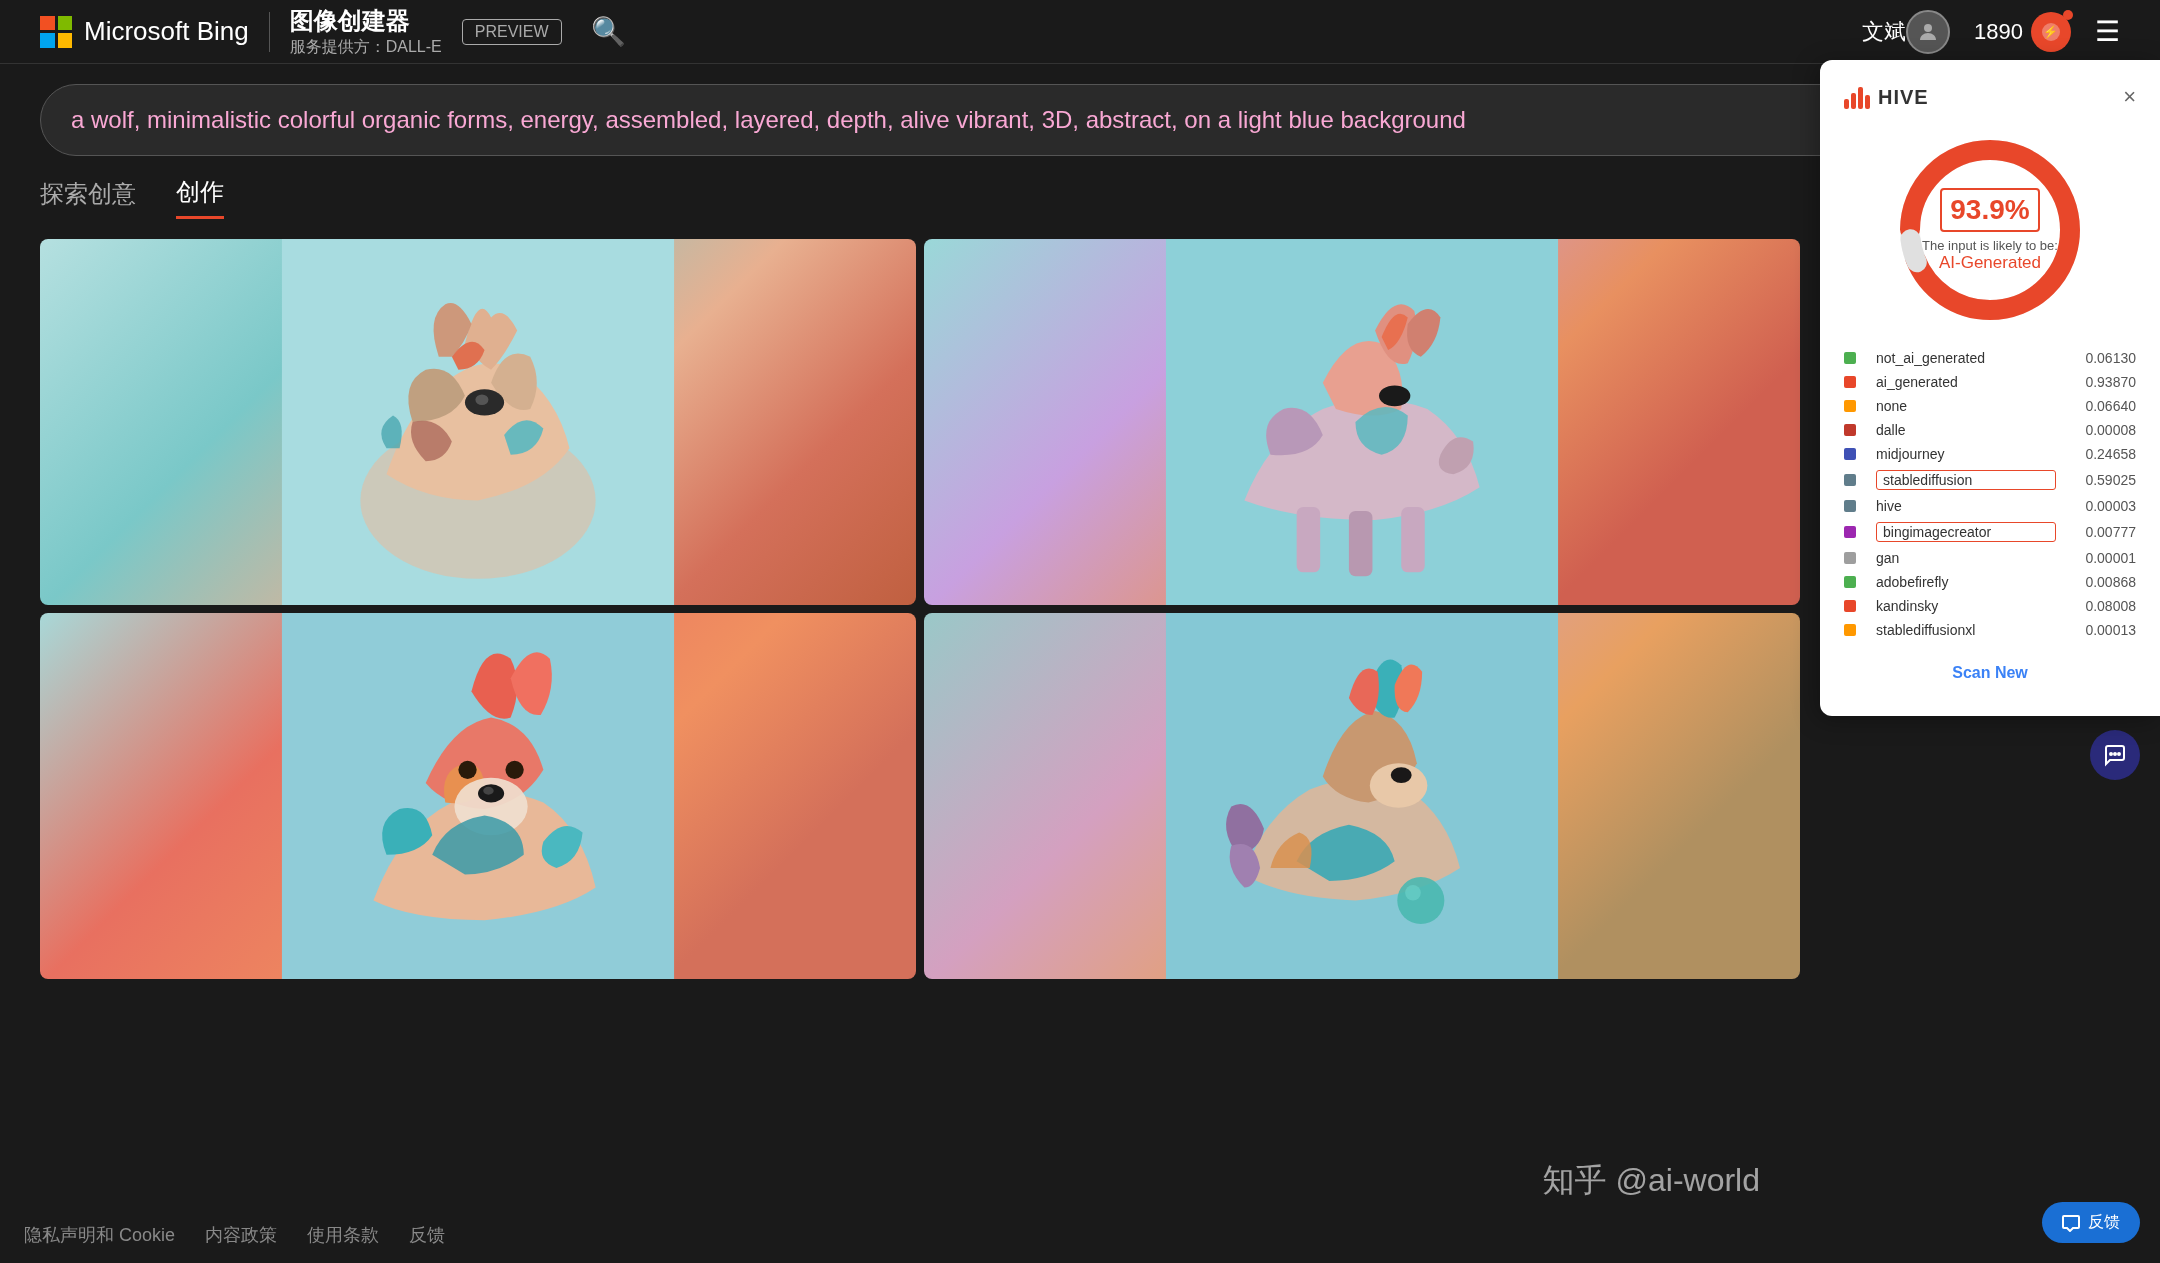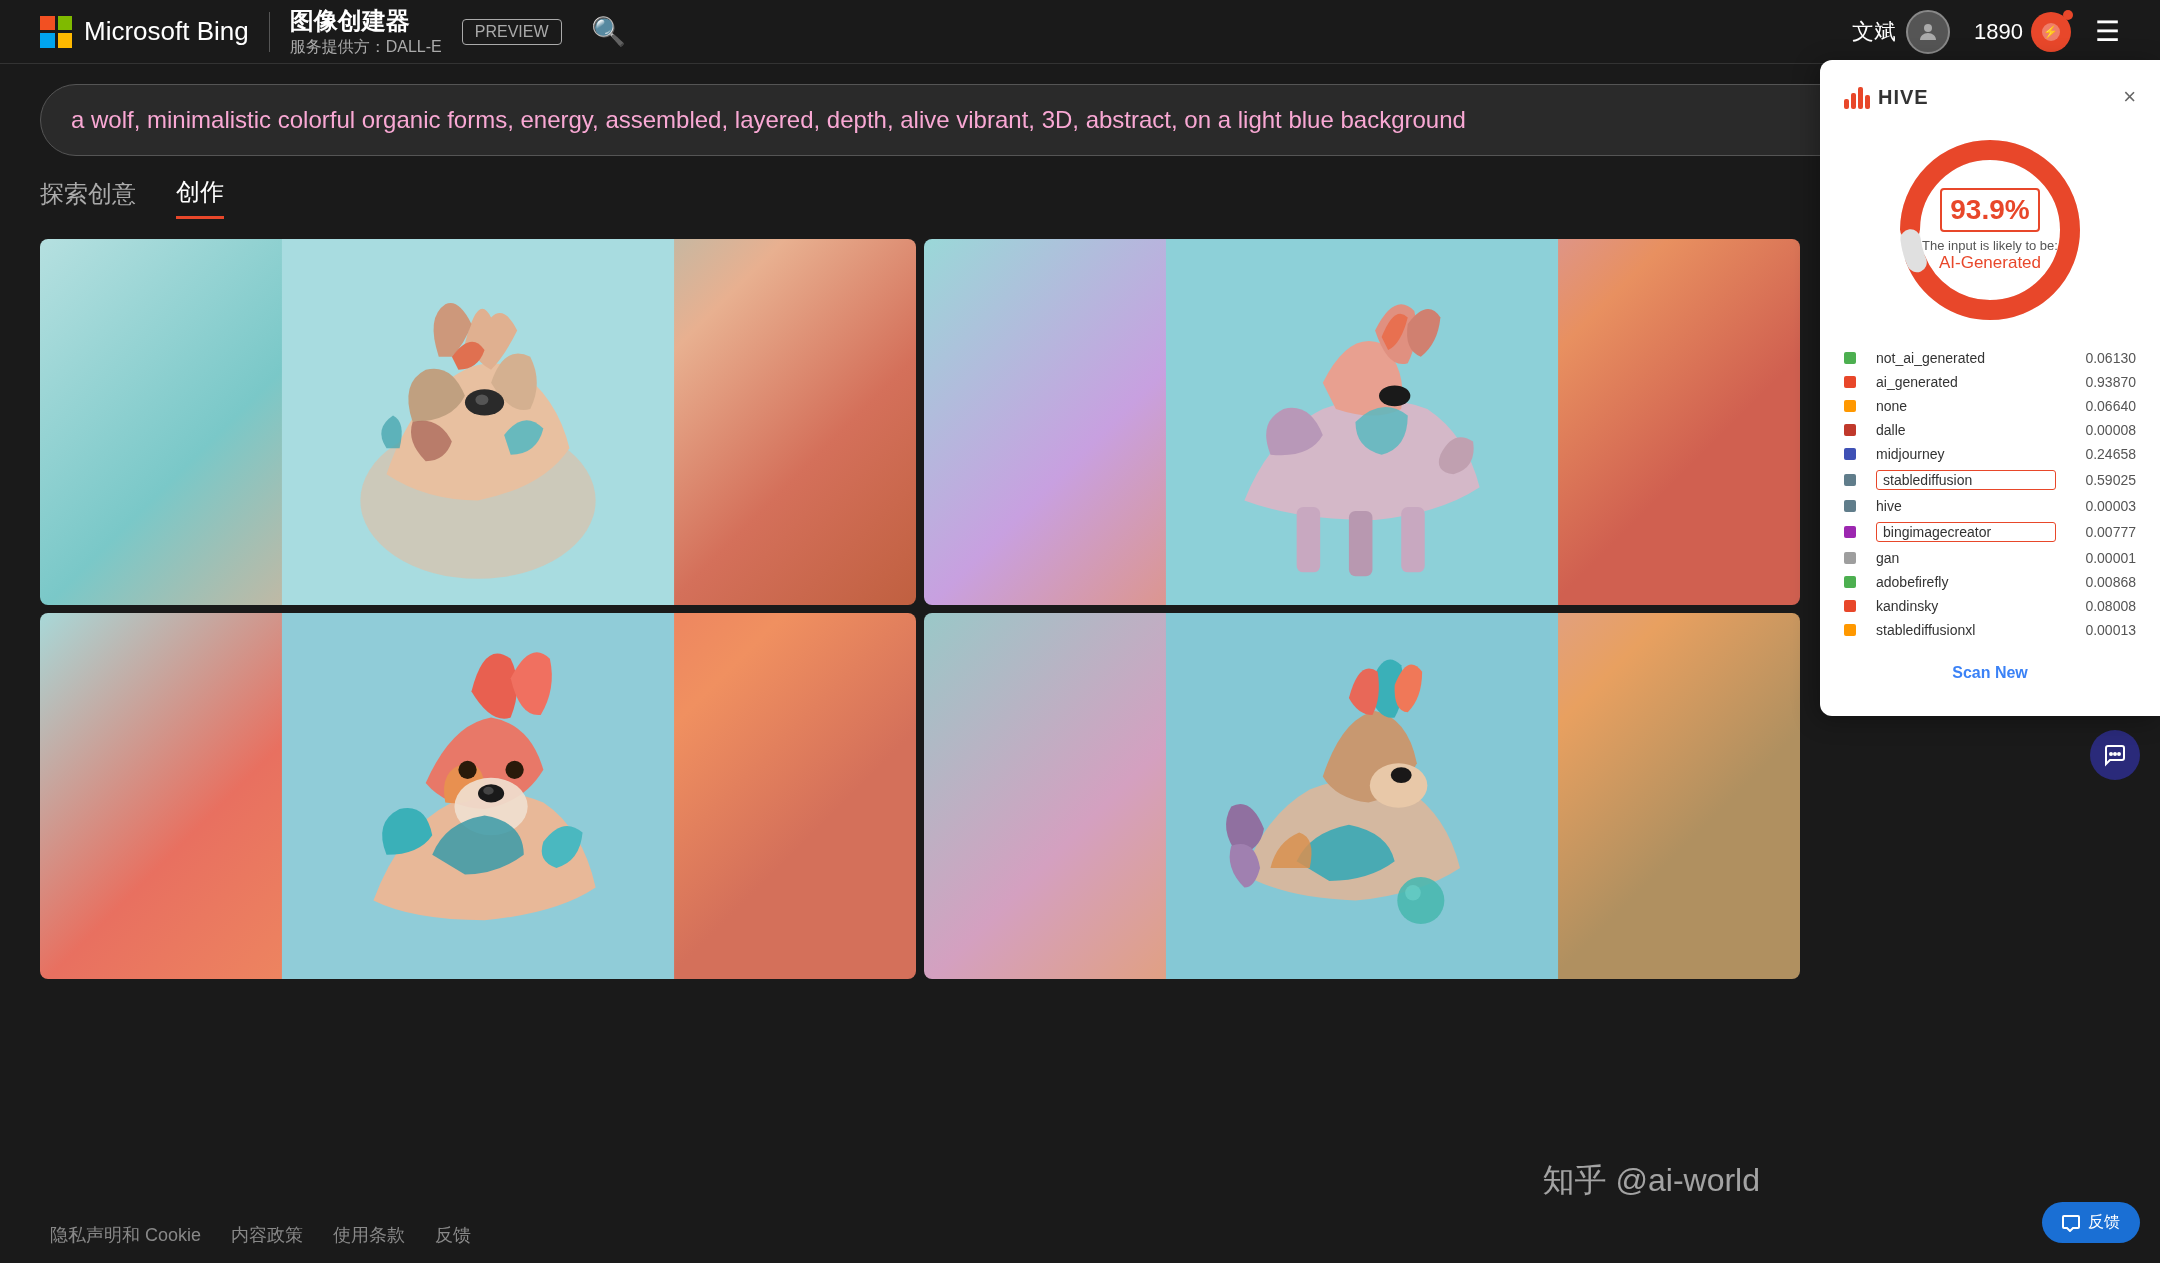--- a/index.html
+++ b/index.html
@@ -82,21 +82,20 @@
 
     .header-right {
       margin-left: auto;
       display: flex;
       align-items: center;
       gap: 24px;
     }
     .header-user {
       display: flex;
       align-items: center;
-      gap: 10px;
       color: white;
       font-size: 22px;
     }
     .avatar-circle {
       width: 44px;
       height: 44px;
       border-radius: 50%;
       background: #555;
       border: 2px solid #888;
       display: flex;
@@ -364,21 +363,21 @@
 
     
     .footer {
       position: absolute;
       bottom: 0;
       left: 0;
       right: 0;
       display: flex;
       align-items: center;
       gap: 30px;
-      padding: 16px 50px;
+      padding: 16px 24px;
       color: #888;
       font-size: 18px;
       background: #1a1a1a;
     }
     .footer a {
       color: #888;
       text-decoration: none;
     }
 
     

